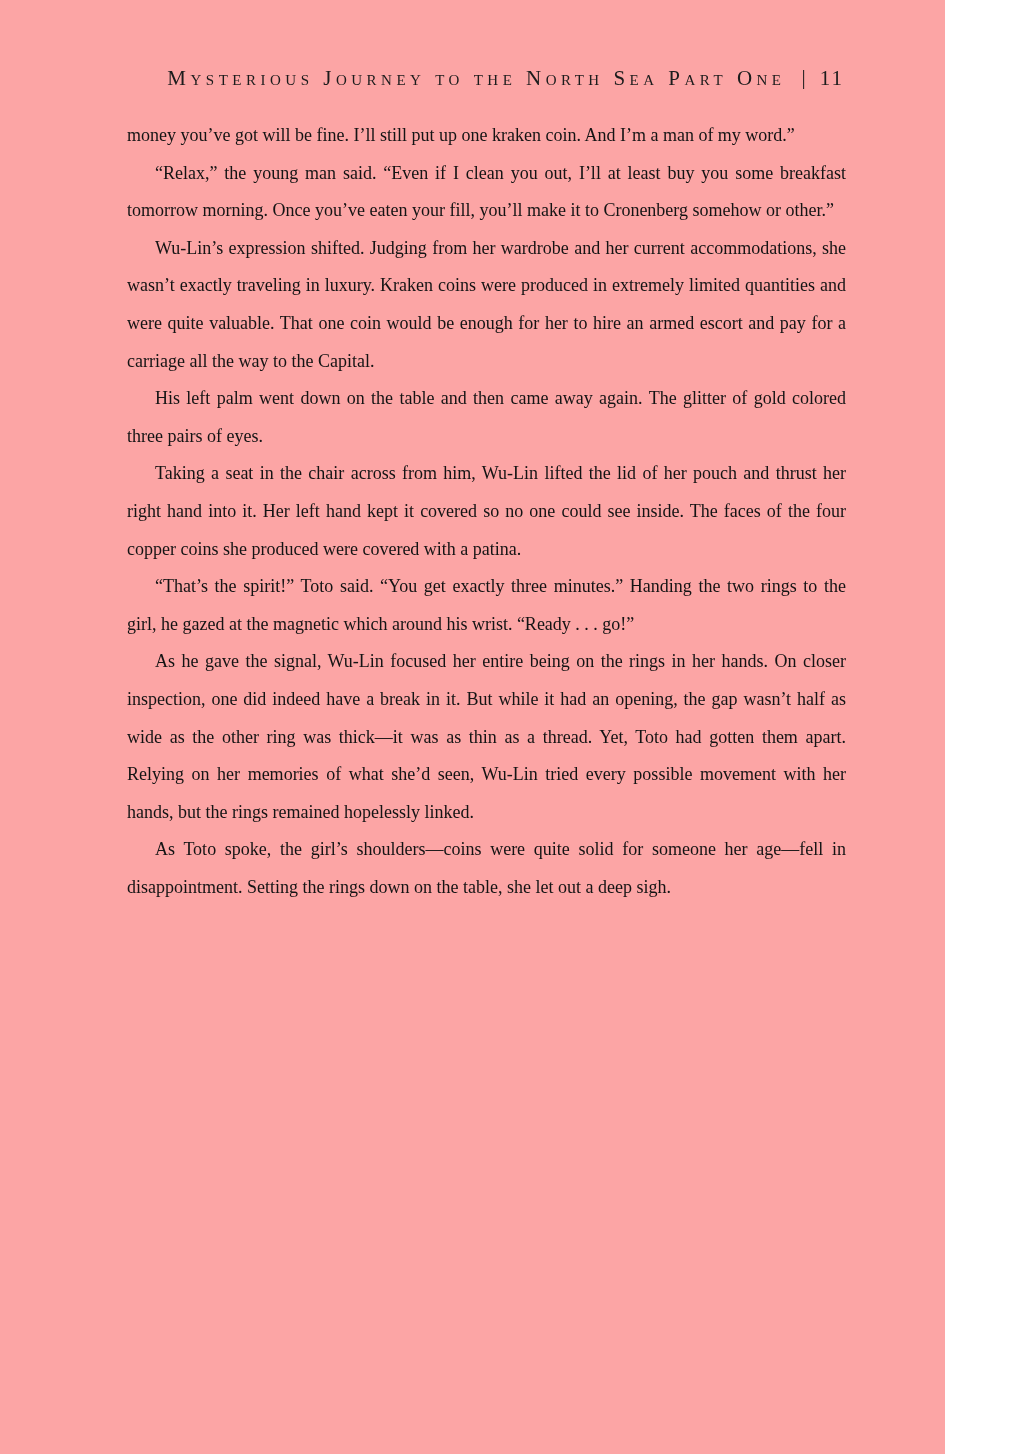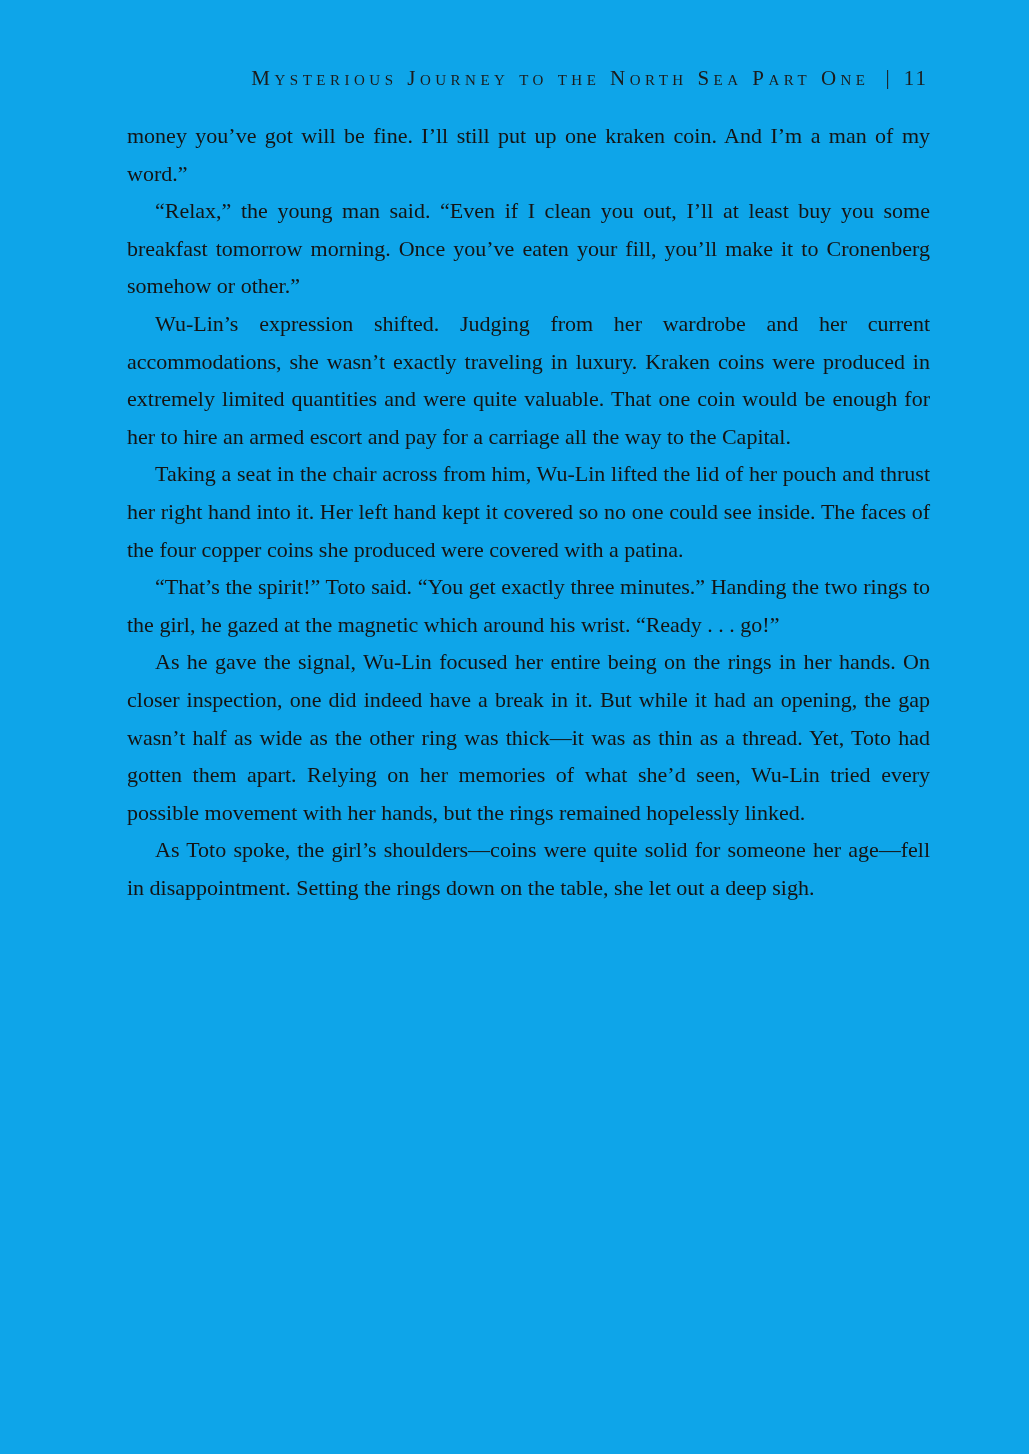--- a/index.html
+++ b/index.html
@@ -2,23 +2,23 @@
 <html><head>
 <meta charset="utf-8">
 <style>
   html, body {
     margin: 0;
     padding: 0;
     background: #ffffff;
   }
   .page {
     position: relative;
-    width: 1029px;
+    width: 945px;
     height: 1454px;
-    background: #0ea5e9;
+    background: #fca5a5;
     color: #161616;
     font-family: "Liberation Serif", serif;
     box-sizing: border-box;
     padding: 66px 99px 0 127px;
     overflow: hidden;
   }
   .running-header {
     text-align: right;
     font-variant: small-caps;
     font-size: 21px;
@@ -33,21 +33,21 @@
     font-variant: normal;
     letter-spacing: 0;
     transform: translateY(-1px);
   }
   .running-header .pgnum {
     letter-spacing: 2px;
   }
   .body-text {
     margin-top: 26px;
     text-align: justify;
-    font-size: 22px;
+    font-size: 18px;
     line-height: 37.6px;
     color: #141414;
   }
   .para {
     margin: 0;
     text-indent: 0;
   }
   .para.indent {
     text-indent: 28px;
   }
@@ -58,19 +58,20 @@
 <div class="page">
 
   <div class="running-header">
     <span>Mysterious Journey to the North Sea Part One</span><span class="sep">|</span><span class="pgnum">11</span>
   </div>
 
   <div class="body-text">
     <p class="para">money you’ve got will be fine. I’ll still put up one kraken coin. And I’m a man of my word.”</p>
     <p class="para indent">“Relax,” the young man said. “Even if I clean you out, I’ll at least buy you some breakfast tomorrow morning. Once you’ve eaten your fill, you’ll make it to Cronenberg somehow or other.”</p>
     <p class="para indent">Wu-Lin’s expression shifted. Judging from her wardrobe and her current accommodations, she wasn’t exactly traveling in luxury. Kraken coins were produced in extremely limited quantities and were quite valuable. That one coin would be enough for her to hire an armed escort and pay for a carriage all the way to the Capital.</p>
+    <p class="para indent">His left palm went down on the table and then came away again. The glitter of gold colored three pairs of eyes.</p>
     <p class="para indent">Taking a seat in the chair across from him, Wu-Lin lifted the lid of her pouch and thrust her right hand into it. Her left hand kept it covered so no one could see inside. The faces of the four copper coins she produced were covered with a patina.</p>
     <p class="para indent">“That’s the spirit!” Toto said. “You get exactly three minutes.” Handing the two rings to the girl, he gazed at the magnetic which around his wrist. “Ready . . . go!”</p>
     <p class="para indent">As he gave the signal, Wu-Lin focused her entire being on the rings in her hands. On closer inspection, one did indeed have a break in it. But while it had an opening, the gap wasn’t half as wide as the other ring was thick—it was as thin as a thread. Yet, Toto had gotten them apart. Relying on her memories of what she’d seen, Wu-Lin tried every possible movement with her hands, but the rings remained hopelessly linked.</p>
     <p class="para indent">As Toto spoke, the girl’s shoulders—coins were quite solid for someone her age—fell in disappointment. Setting the rings down on the table, she let out a deep sigh.</p>
   </div>
 
 </div>
 
 </body></html>

